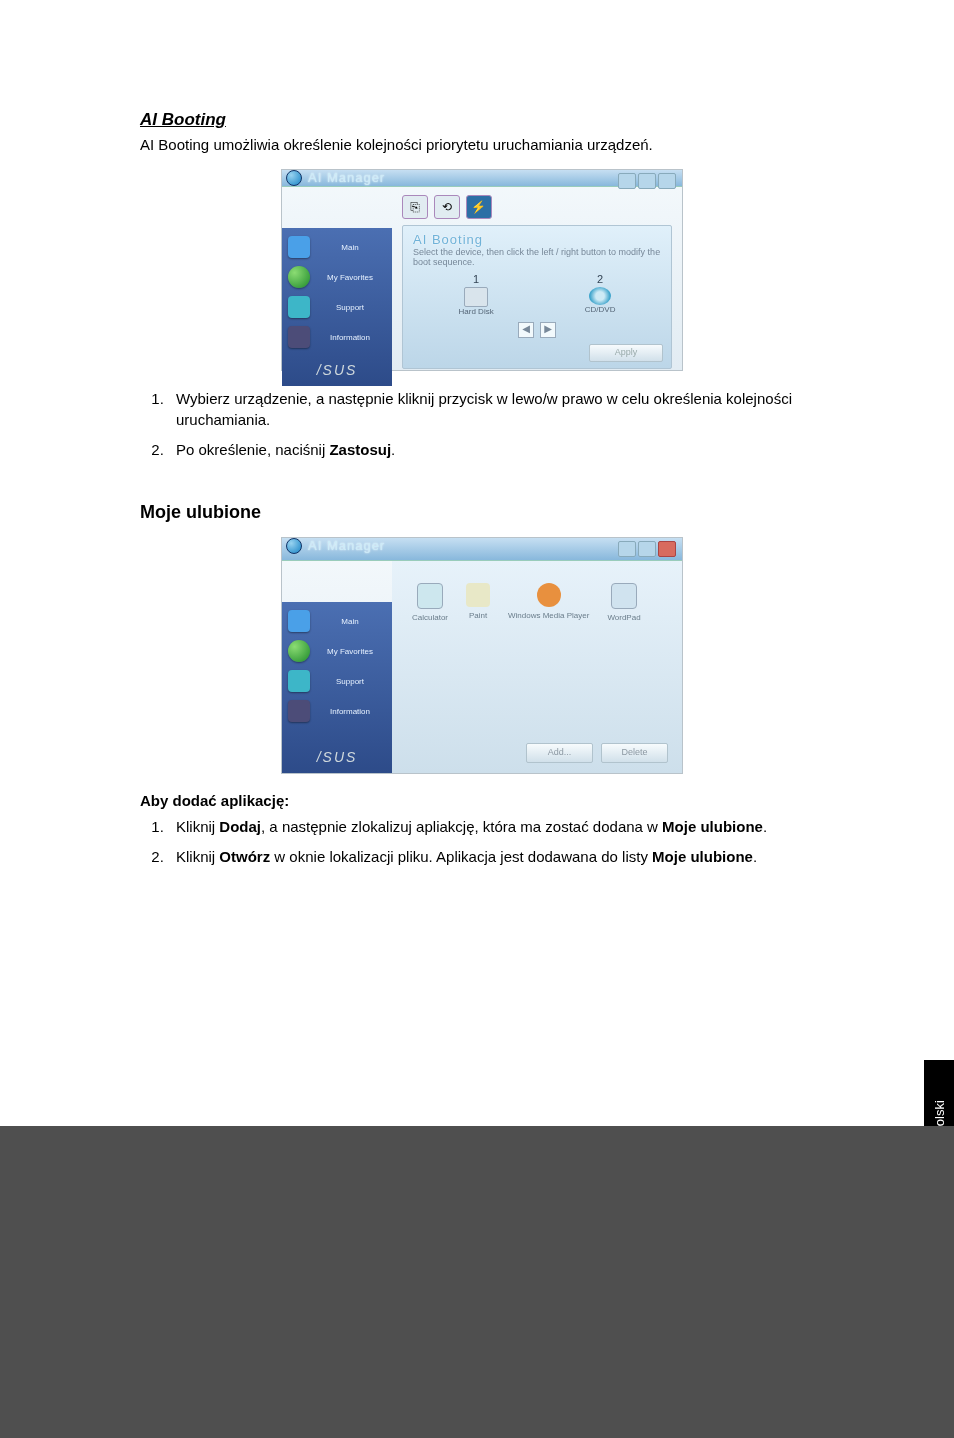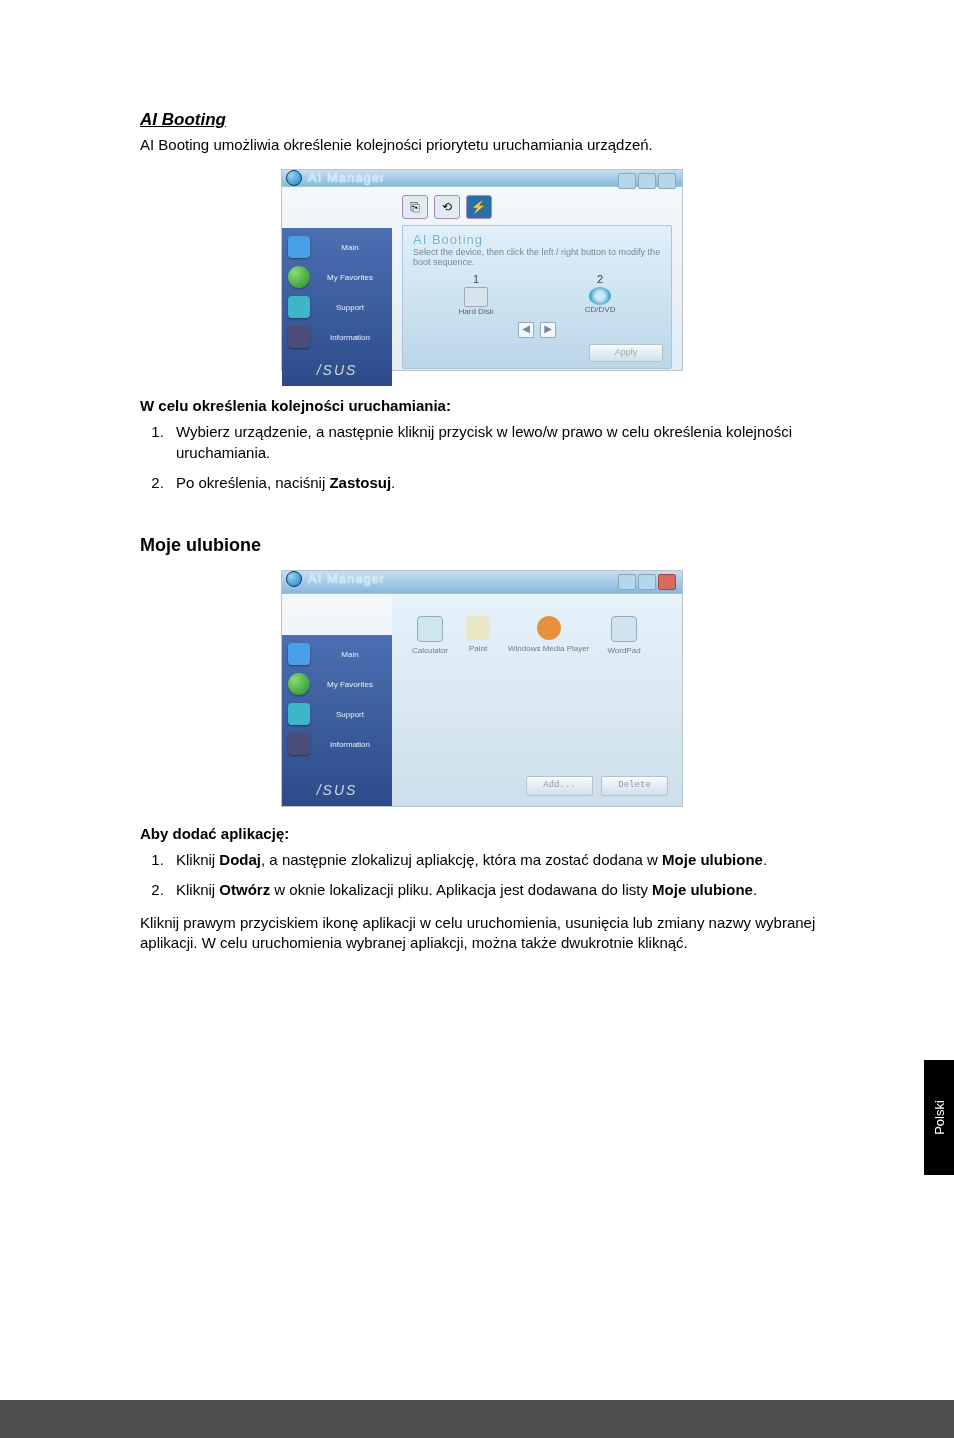--- a/index.html
+++ b/index.html
@@ -4,21 +4,21 @@
 <style>
   body {
     margin: 0;
     background: #4f4f4f;
     font-family: Arial, Helvetica, sans-serif;
     display: flex;
     justify-content: center;
   }
   .page {
     width: 954px;
-    height: 1400px;
+    height: 1126px;
     background: #fff;
     position: relative;
     box-sizing: border-box;
     padding: 110px 130px 60px 140px;
   }
   .heading-italic {
     font-style: italic;
     font-weight: bold;
     text-decoration: underline;
     font-size: 17px;
@@ -177,21 +177,21 @@
   ol.steps li { margin-bottom: 10px; padding-left: 8px; line-height:1.35; }
   .section-h {
     font-weight:bold;
     font-size:18px;
     margin-top:42px;
   }
   .apps-row { display:flex; gap:18px; padding:14px 10px; }
   .app-col { display:flex; flex-direction:column; align-items:center; font-size:8px; color:#6a7d8b; }
   .app-icon { width:24px; height:24px; border-radius:4px; margin-bottom:4px; }
   .btn-row-b {
-    display:flex; gap:8px; position:absolute; right:14px; bottom:10px;font-family:Liberation Mono, monospace;
+    display:flex; gap:8px; position:absolute; right:14px; bottom:10px;
   }
   .bottom-btn {
     width:65px; height:18px;
     background: linear-gradient(#f7fbfd,#d1e0ea);
     border:1px solid #b1c3cd;
     border-radius:2px;
     font-size:9px; color:#8d99a3; text-align:center; line-height:16px;
   }
   .side-tab {
     position: absolute;
@@ -284,25 +284,24 @@
           <div class="pager">
             <div class="pager-btn">◀</div>
             <div class="pager-btn">▶</div>
           </div>
           <div class="apply-btn">Apply</div>
         </div>
       </div>
     </div>
   </div>
 
-  <div class="sub-h">W celu określenia kolejności uruchamiania:</div>
   <ol class="steps">
     <li>Wybierz urządzenie, a następnie kliknij przycisk w lewo/w prawo w celu określenia kolejności uruchamiania.</li>
     <li>
-      <span>Po określenia, naciśnij </span><span class="bold">Zastosuj</span><span>.</span>
+      <span>Po określenie, naciśnij </span><span class="bold">Zastosuj</span><span>.</span>
     </li>
   </ol>
 
   <div class="section-h">Moje ulubione</div>
 
   <div class="img-box tall">
     <div class="img-titlebar">
       <div class="img-logo"></div>
       <div class="img-title">AI Manager</div>
       <div class="img-win-ctrl">
@@ -361,20 +360,19 @@
   <div class="sub-h" style="margin-top:10px">Aby dodać aplikację:</div>
   <ol class="steps">
     <li>
       <span>Kliknij </span><span class="bold">Dodaj</span><span>, a następnie zlokalizuj apliakcję, która ma zostać dodana w </span><span class="bold">Moje ulubione</span><span>.</span>
     </li>
     <li>
       <span>Kliknij </span><span class="bold">Otwórz</span><span> w oknie lokalizacji pliku. Aplikacja jest dodawana do listy </span><span class="bold">Moje ulubione</span><span>.</span>
     </li>
   </ol>
 
-  <div class="body-text" style="margin-top:12px">Kliknij prawym przyciskiem ikonę aplikacji w celu uruchomienia, usunięcia lub zmiany nazwy wybranej aplikacji. W celu uruchomienia wybranej apliakcji, można także dwukrotnie kliknąć.</div>
 
   <div class="side-tab">
     <span>Polski</span>
   </div>
 
 
 </div>
 
 </body></html>

